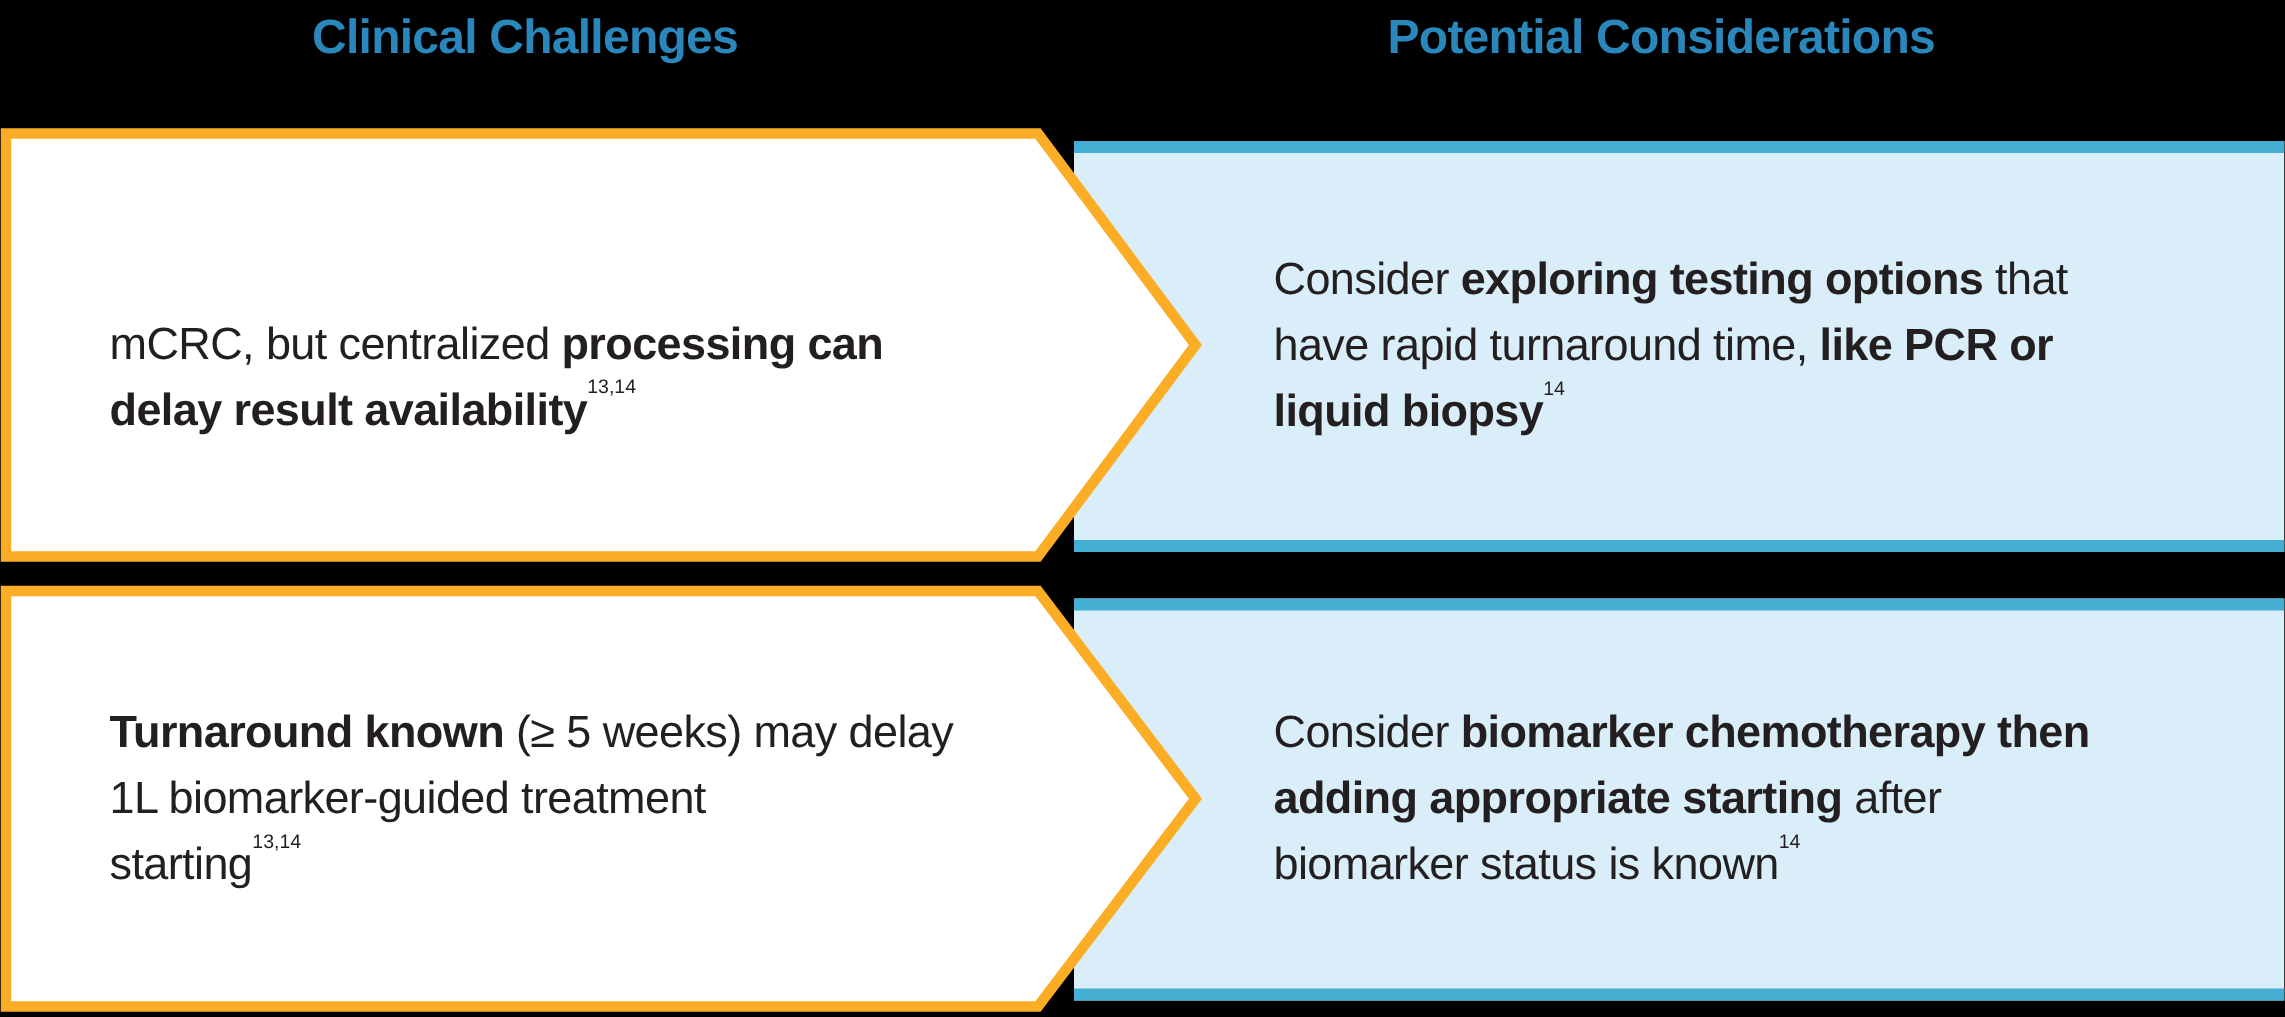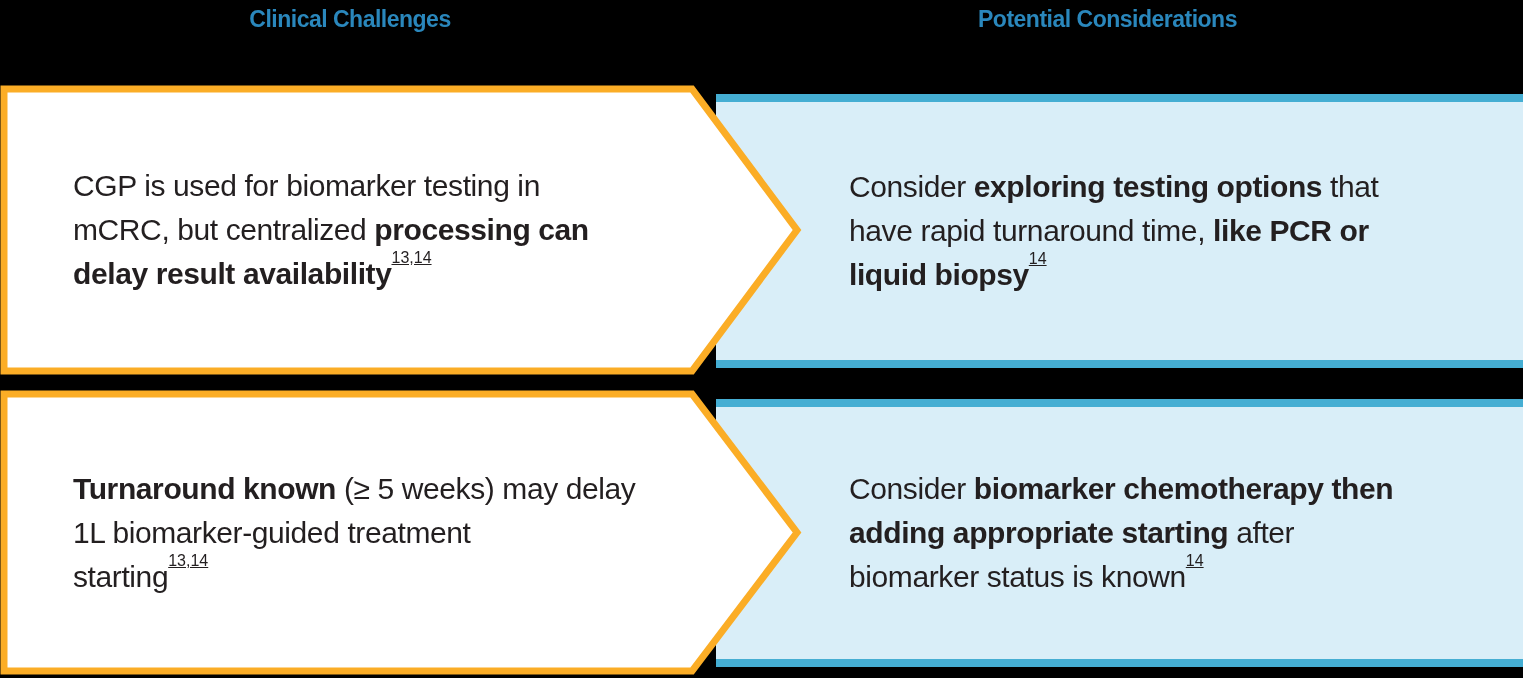--- a/index.html
+++ b/index.html
@@ -1,21 +1,21 @@
 <!DOCTYPE html>
 <html style="--bg: #000000; --orange: #FBAD26; --blue_border: #45AED3; --blue_fill: #D9EEF8; --header_blue: #2A87BC; --text: #231F20; --white: #FFFFFF;"><head>
 <meta charset="utf-8">
 <style>
   html,body{margin:0;padding:0;background:#000;}
   .canvas{
     position:relative;width:1523px;height:678px;background:var(--bg,#000000);
     overflow:hidden;font-family:"Liberation Sans",sans-serif;
   }
   .hdr{
-    position:absolute;top:6px;font-size:23px;font-weight:700;
+    position:absolute;top:6px;font-size:32px;font-weight:700;
     color:var(--header_blue,#2A87BC);letter-spacing:-0.5px;text-align:center;
   }
   .hdr-left{left:0;width:700px;}
   .hdr-right{left:700px;width:815px;}
 
   .row{position:absolute;left:0;width:1523px;}
   .row1{top:85px;height:290px;}
   .row2{top:390px;height:285px;}
 
   .consideration-box{
@@ -42,42 +42,42 @@
   .challenge-textwrap{
     position:absolute;left:73px;top:0;width:625px;height:100%;
     display:flex;align-items:center;
   }
   .rich{
     font-size:30px;line-height:44px;color:var(--text,#231F20);
     letter-spacing:-0.4px;margin:0;
   }
   .rich b{font-weight:700;}
   .rich sup{
-    font-size:16px;line-height:0;position:relative;top:-10px;letter-spacing:0;text-decoration:underline;
+    font-size:13px;line-height:0;position:relative;top:-10px;letter-spacing:0;
   }
 </style>
 </head>
 <body>
 
 <div class="canvas">
 
   <header>
     <div class="hdr hdr-left">Clinical Challenges</div>
     <div class="hdr hdr-right">Potential Considerations</div>
   </header>
 
   <section class="row row1">
     <div class="consideration-box">
       <p class="rich consideration-text"><span>Consider </span><b>exploring testing options</b><span> that</span><br><span>have rapid turnaround time, </span><b>like PCR or</b><br><b>liquid biopsy</b><sup>14</sup></p>
     </div>
     <svg class="arrow-svg" viewBox="0 0 810 290" preserveAspectRatio="none">
       <polygon points="4,4 692,4 797,145 692,286 4,286"></polygon>
     </svg>
     <div class="challenge-textwrap">
-      <p class="rich"><span>CGP is used for biomarker testing in</span><br><span>mCRC, but centralized </span><b>processing can</b><br><b>delay result availability</b><sup>13,14</sup></p>
+      <p class="rich"><br><span>mCRC, but centralized </span><b>processing can</b><br><b>delay result availability</b><sup>13,14</sup></p>
     </div>
   </section>
 
   <section class="row row2">
     <div class="consideration-box">
       <p class="rich consideration-text"><span>Consider </span><b>biomarker chemotherapy then</b><br><b>adding appropriate starting</b><span> after</span><br><span>biomarker status is known</span><sup>14</sup></p>
     </div>
     <svg class="arrow-svg" viewBox="0 0 810 285" preserveAspectRatio="none">
       <polygon points="4,4 692,4 797,142.5 692,281 4,281"></polygon>
     </svg>

